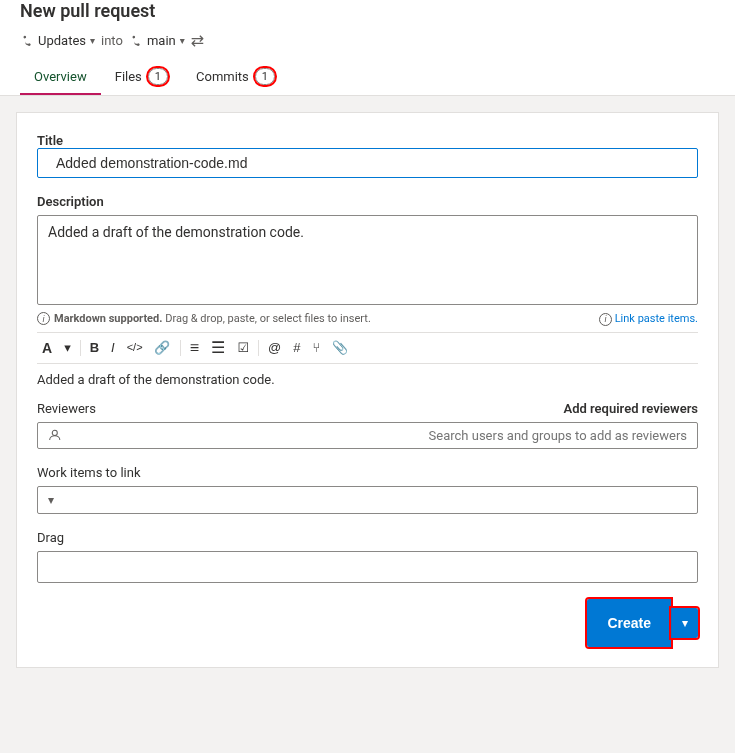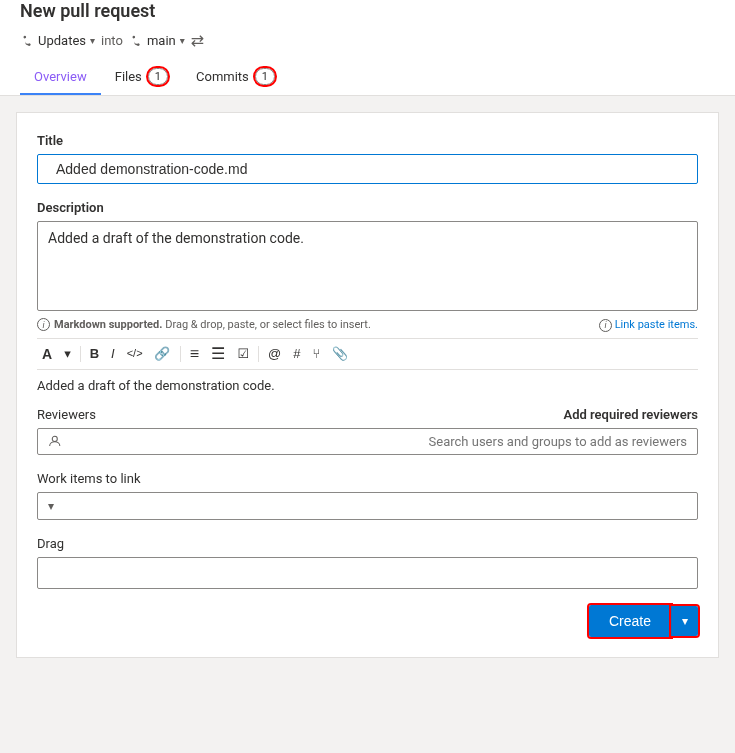--- a/index.html
+++ b/index.html
@@ -50,43 +50,42 @@
       padding: 8px 14px;
       cursor: pointer;
       font-size: 13px;
       color: #323130;
       border-bottom: 2px solid transparent;
       display: flex;
       align-items: center;
       gap: 6px;
     }
     .tab.active {
-      border-bottom: 2px solid #3b82f6;
-      color: #8b5cf6;
+      border-bottom: 2px solid #be185d;
+      color: #14532d;
     }
     .tab-badge {
       background: #fff;
       border: 1px solid #8a8886;
       border-radius: 10px;
       padding: 1px 6px;
       font-size: 11px;
       color: #323130;
       outline: 2px solid red;
     }
     .main-content {
       background: #fff;
       margin: 16px;
       padding: 20px;
       border: 1px solid #e1dfdd;
     }
     .field-label {
       font-size: 13px;
       font-weight: 600;
       color: #323130;
-      margin-bottom: 6px;
     }
     .title-input {
       width: 100%;
       padding: 6px 18px;
       border: 1.5px solid #0078d4;
       border-radius: 2px;
       font-size: 14px;
       color: #323130;
       outline: none;
       margin-bottom: 16px;
@@ -218,23 +217,23 @@
     .footer-row {
       display: flex;
       justify-content: flex-end;
       align-items: center;
       gap: 0;
     }
     .create-btn {
       background: #0078d4;
       color: #fff;
       border: none;
-      padding: 8px 20px;
+      padding: 16px 20px;
       font-size: 14px;
-      font-weight: 400;
+      font-weight: 700;
       cursor: pointer;
       border-radius: 2px 0 0 2px;
       outline: 2px solid red;
     }
     .create-dropdown-btn {
       background: #0078d4;
       color: #fff;
       border: none;
       border-left: 1px solid #106ebe;
       padding: 8px 10px;

